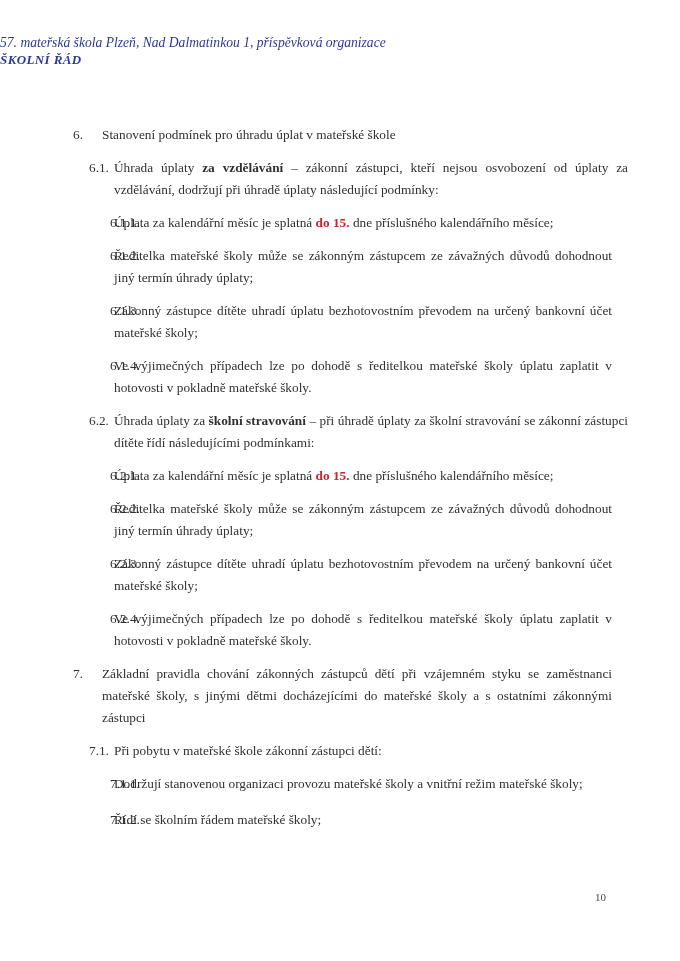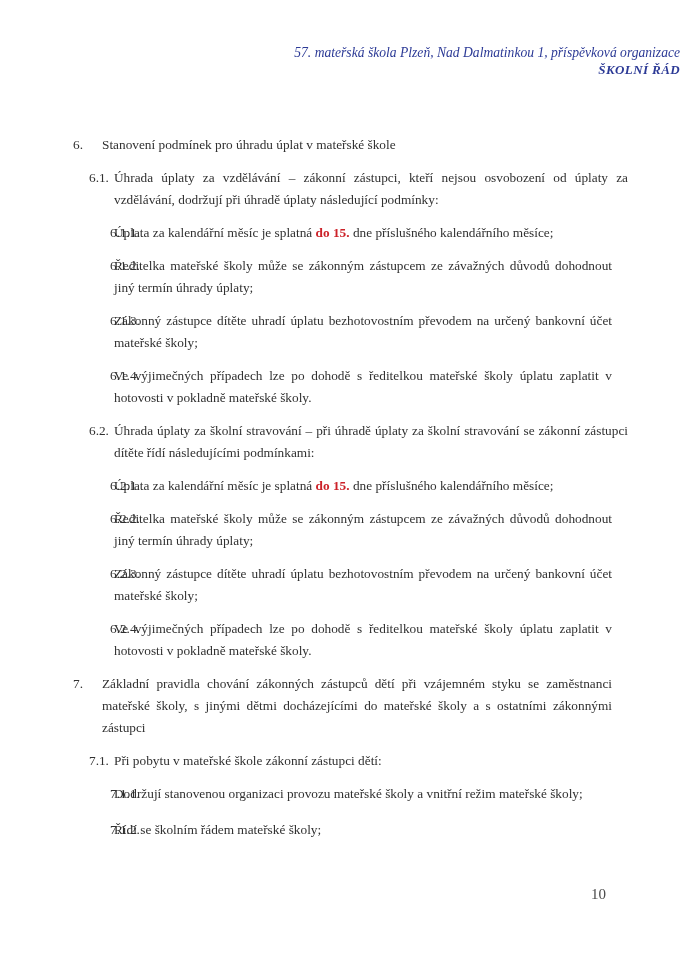--- a/index.html
+++ b/index.html
@@ -12,21 +12,21 @@
   .page{
     position:relative;
     width:680px;height:961px;
     margin:0 auto;
     background:#ffffff;
     font-family:"Liberation Serif","DejaVu Serif",serif;
     color:var(--ink);
     font-size:13.3px;
     overflow:hidden;
   }
-  .doc-header{ text-align:right; padding-top:44px; line-height:17px; }
+  .doc-header{ text-align:left; padding-top:34px; line-height:17px; }
   .school-line{
     color:var(--blue);
     font-style:italic;
     font-size:13.6px;
   }
   .doc-title{
     color:var(--blue);
     font-style:italic;
     font-weight:bold;
     font-size:13px;
@@ -41,27 +41,27 @@
   }
   .item .num{ position:absolute; top:0; }
   .level-1{ padding-left:102px; padding-right:68px; }
   .level-1 .num{ left:73px; }
   .level-2{ padding-left:114px; padding-right:52px; }
   .level-2 .num{ left:89px; }
   .level-3{ padding-left:114px; padding-right:68px; }
   .level-3 .num{ left:110px; }
   .item .body{ text-align:justify; }
   .gap-none{ margin-bottom:14px;font-family:Liberation Serif, serif; }
-  .b{ font-weight:normal; }
+  .b{ font-weight:bold; }
   .red{ color:var(--red); font-weight:bold;margin-top:32px; }
   .page-num{
     position:absolute;
     right:74px;
     bottom:58px;
-    font-size:15px;
+    font-size:11px;
     color:var(--muted);
   }
 </style>
 </head>
 <body>
 
 <div class="page">
   <div class="doc-header">
     <div class="school-line">57. mateřská škola Plzeň, Nad Dalmatinkou 1, příspěvková organizace</div>
     <div class="doc-title">ŠKOLNÍ ŘÁD</div>

